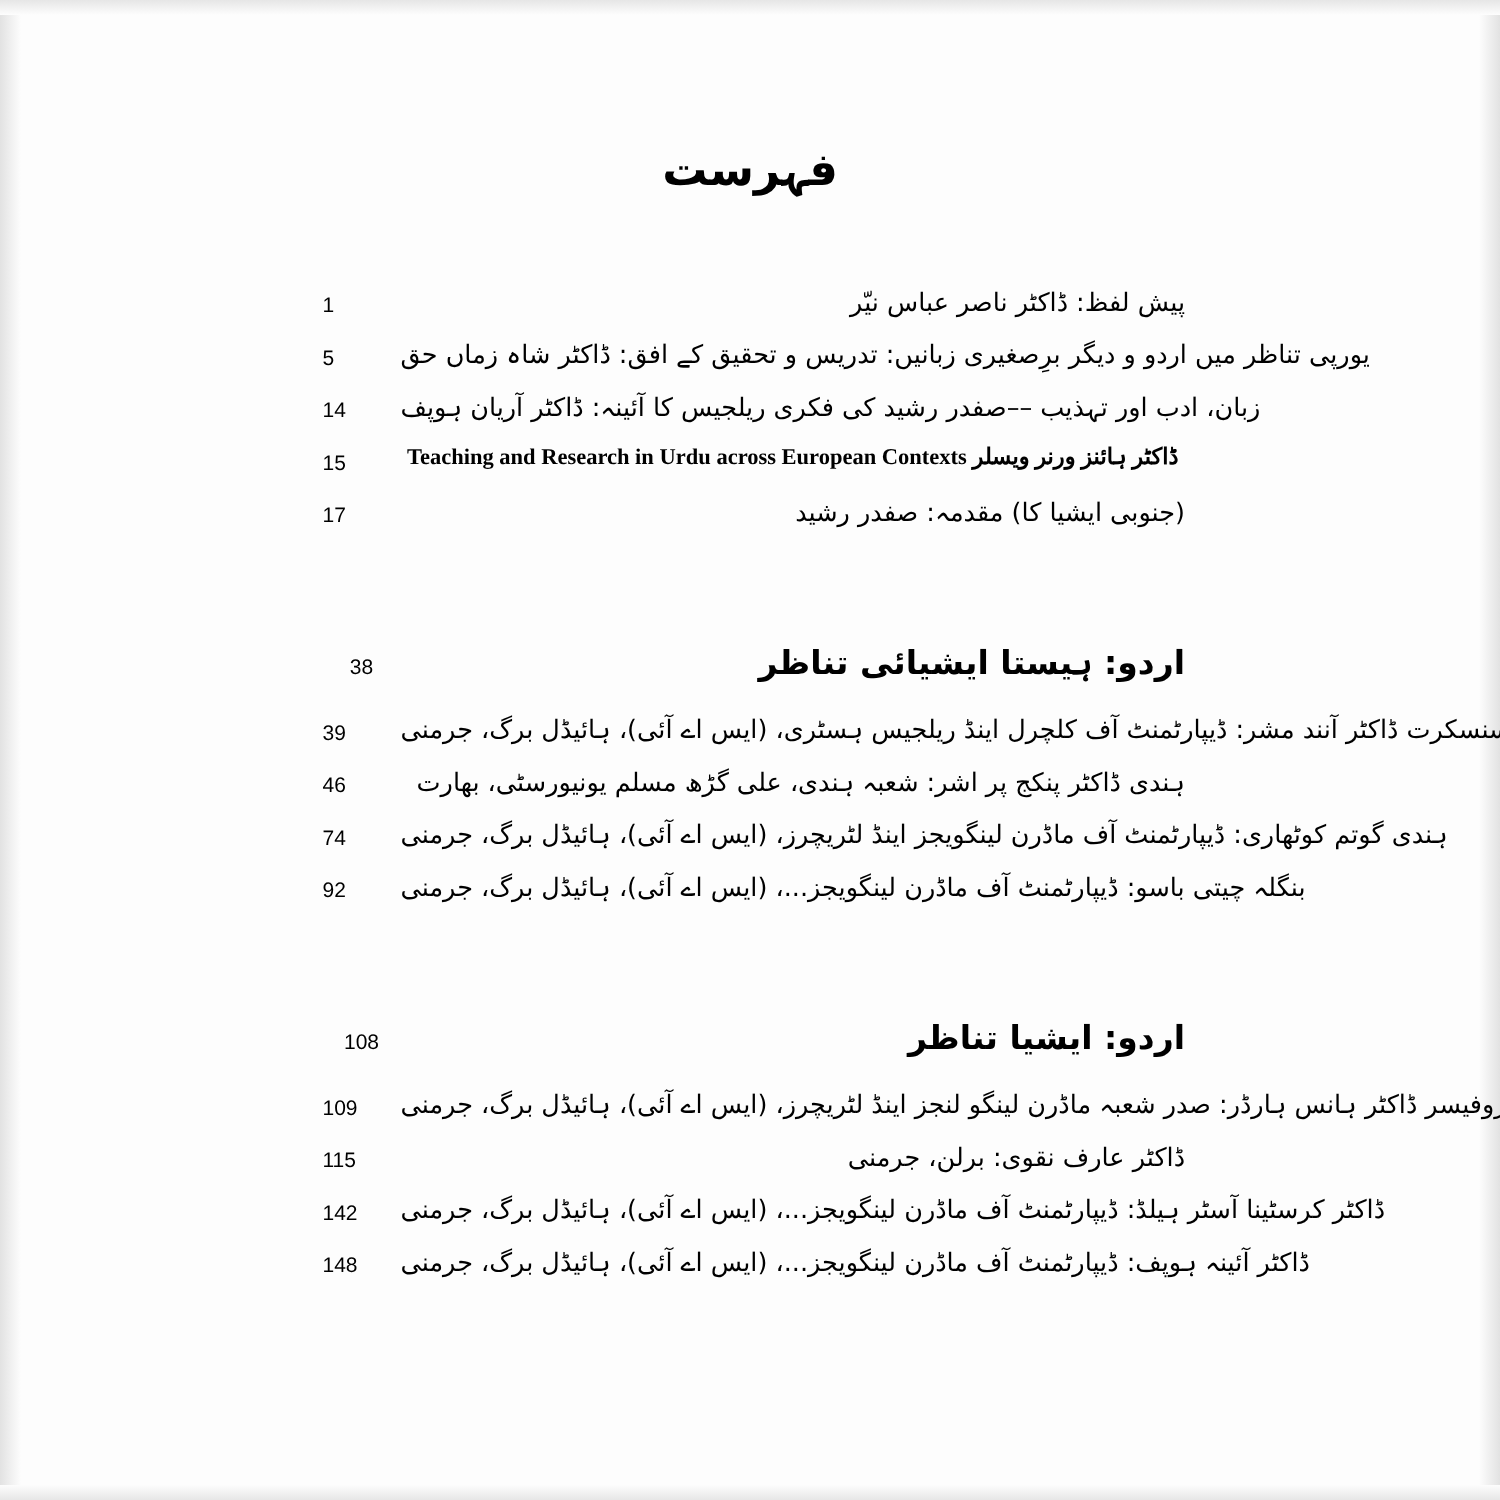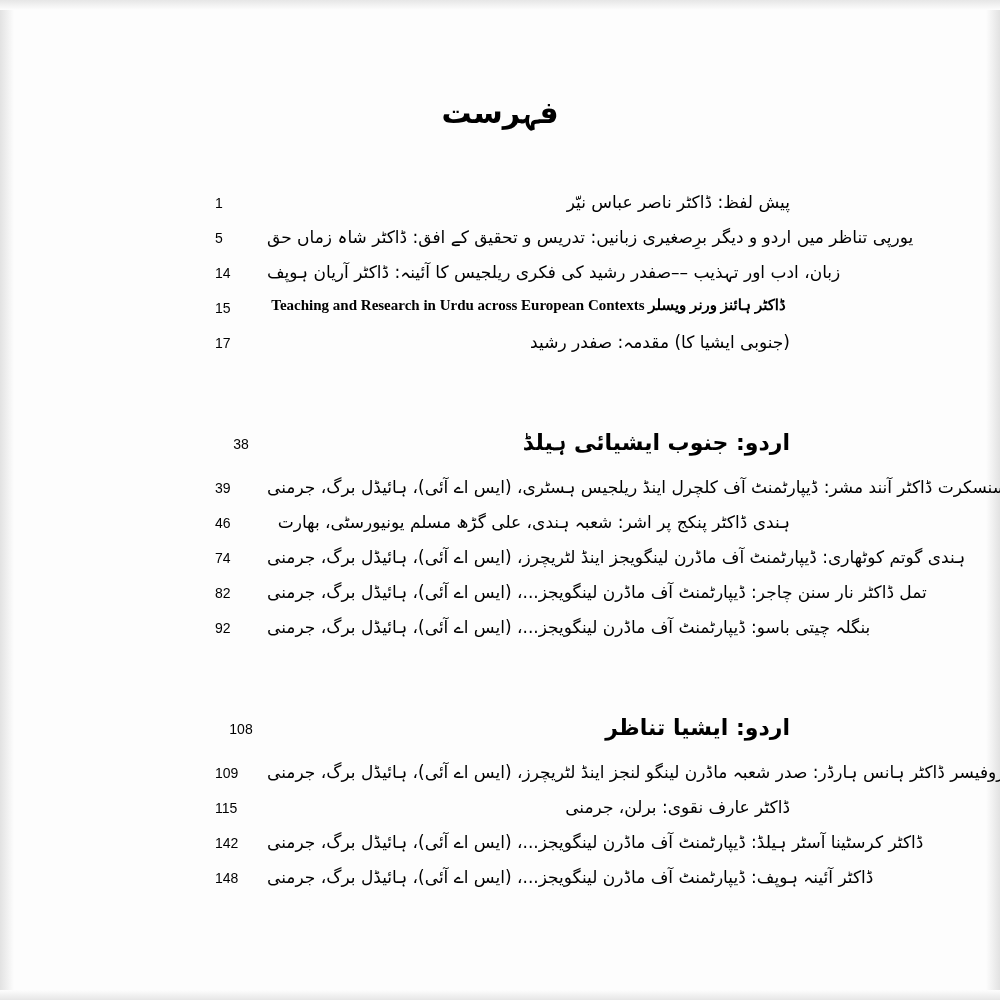--- a/index.html
+++ b/index.html
@@ -150,37 +150,33 @@
           <div class="toc-page">15</div>
           <div class="toc-entry latin">Teaching and Research in Urdu across European Contexts   ڈاکٹر ہائنز ورنر ویسلر</div>
         </div>
         <div class="toc-row">
           <div class="toc-page">17</div>
           <div class="toc-entry">(جنوبی ایشیا کا) مقدمہ:                صفدر رشید</div>
         </div>
         <div class="gap-large"></div>
         <div class="toc-row section-head">
           <div class="toc-page">38</div>
-          <div class="toc-entry">اردو: جنوب ایشیائی ہیلڈ</div>
+          <div class="toc-entry">اردو: ہیستا ایشیائی تناظر</div>
         </div>
         <div class="toc-row">
           <div class="toc-page">39</div>
           <div class="toc-entry">سنسکرت     ڈاکٹر آنند مشر: ڈیپارٹمنٹ آف کلچرل اینڈ ریلجیس ہسٹری، (ایس اے آئی)، ہائیڈل برگ، جرمنی</div>
         </div>
         <div class="toc-row">
           <div class="toc-page">46</div>
           <div class="toc-entry">ہندی        ڈاکٹر پنکج پر اشر: شعبہ ہندی، علی گڑھ مسلم یونیورسٹی، بھارت</div>
         </div>
         <div class="toc-row">
           <div class="toc-page">74</div>
           <div class="toc-entry">ہندی        گوتم کوٹھاری: ڈیپارٹمنٹ آف ماڈرن لینگویجز اینڈ لٹریچرز، (ایس اے آئی)، ہائیڈل برگ، جرمنی</div>
-        </div>
-        <div class="toc-row">
-          <div class="toc-page">82</div>
-          <div class="toc-entry">تمل         ڈاکٹر نار سنن چاجر: ڈیپارٹمنٹ آف ماڈرن لینگویجز...، (ایس اے آئی)، ہائیڈل برگ، جرمنی</div>
         </div>
         <div class="toc-row">
           <div class="toc-page">92</div>
           <div class="toc-entry">بنگلہ        چیتی باسو: ڈیپارٹمنٹ آف ماڈرن لینگویجز...، (ایس اے آئی)، ہائیڈل برگ، جرمنی</div>
         </div>
         <div class="gap-large"></div>
         <div class="toc-row section-head">
           <div class="toc-page">108</div>
           <div class="toc-entry">اردو: ایشیا تناظر</div>
         </div>

